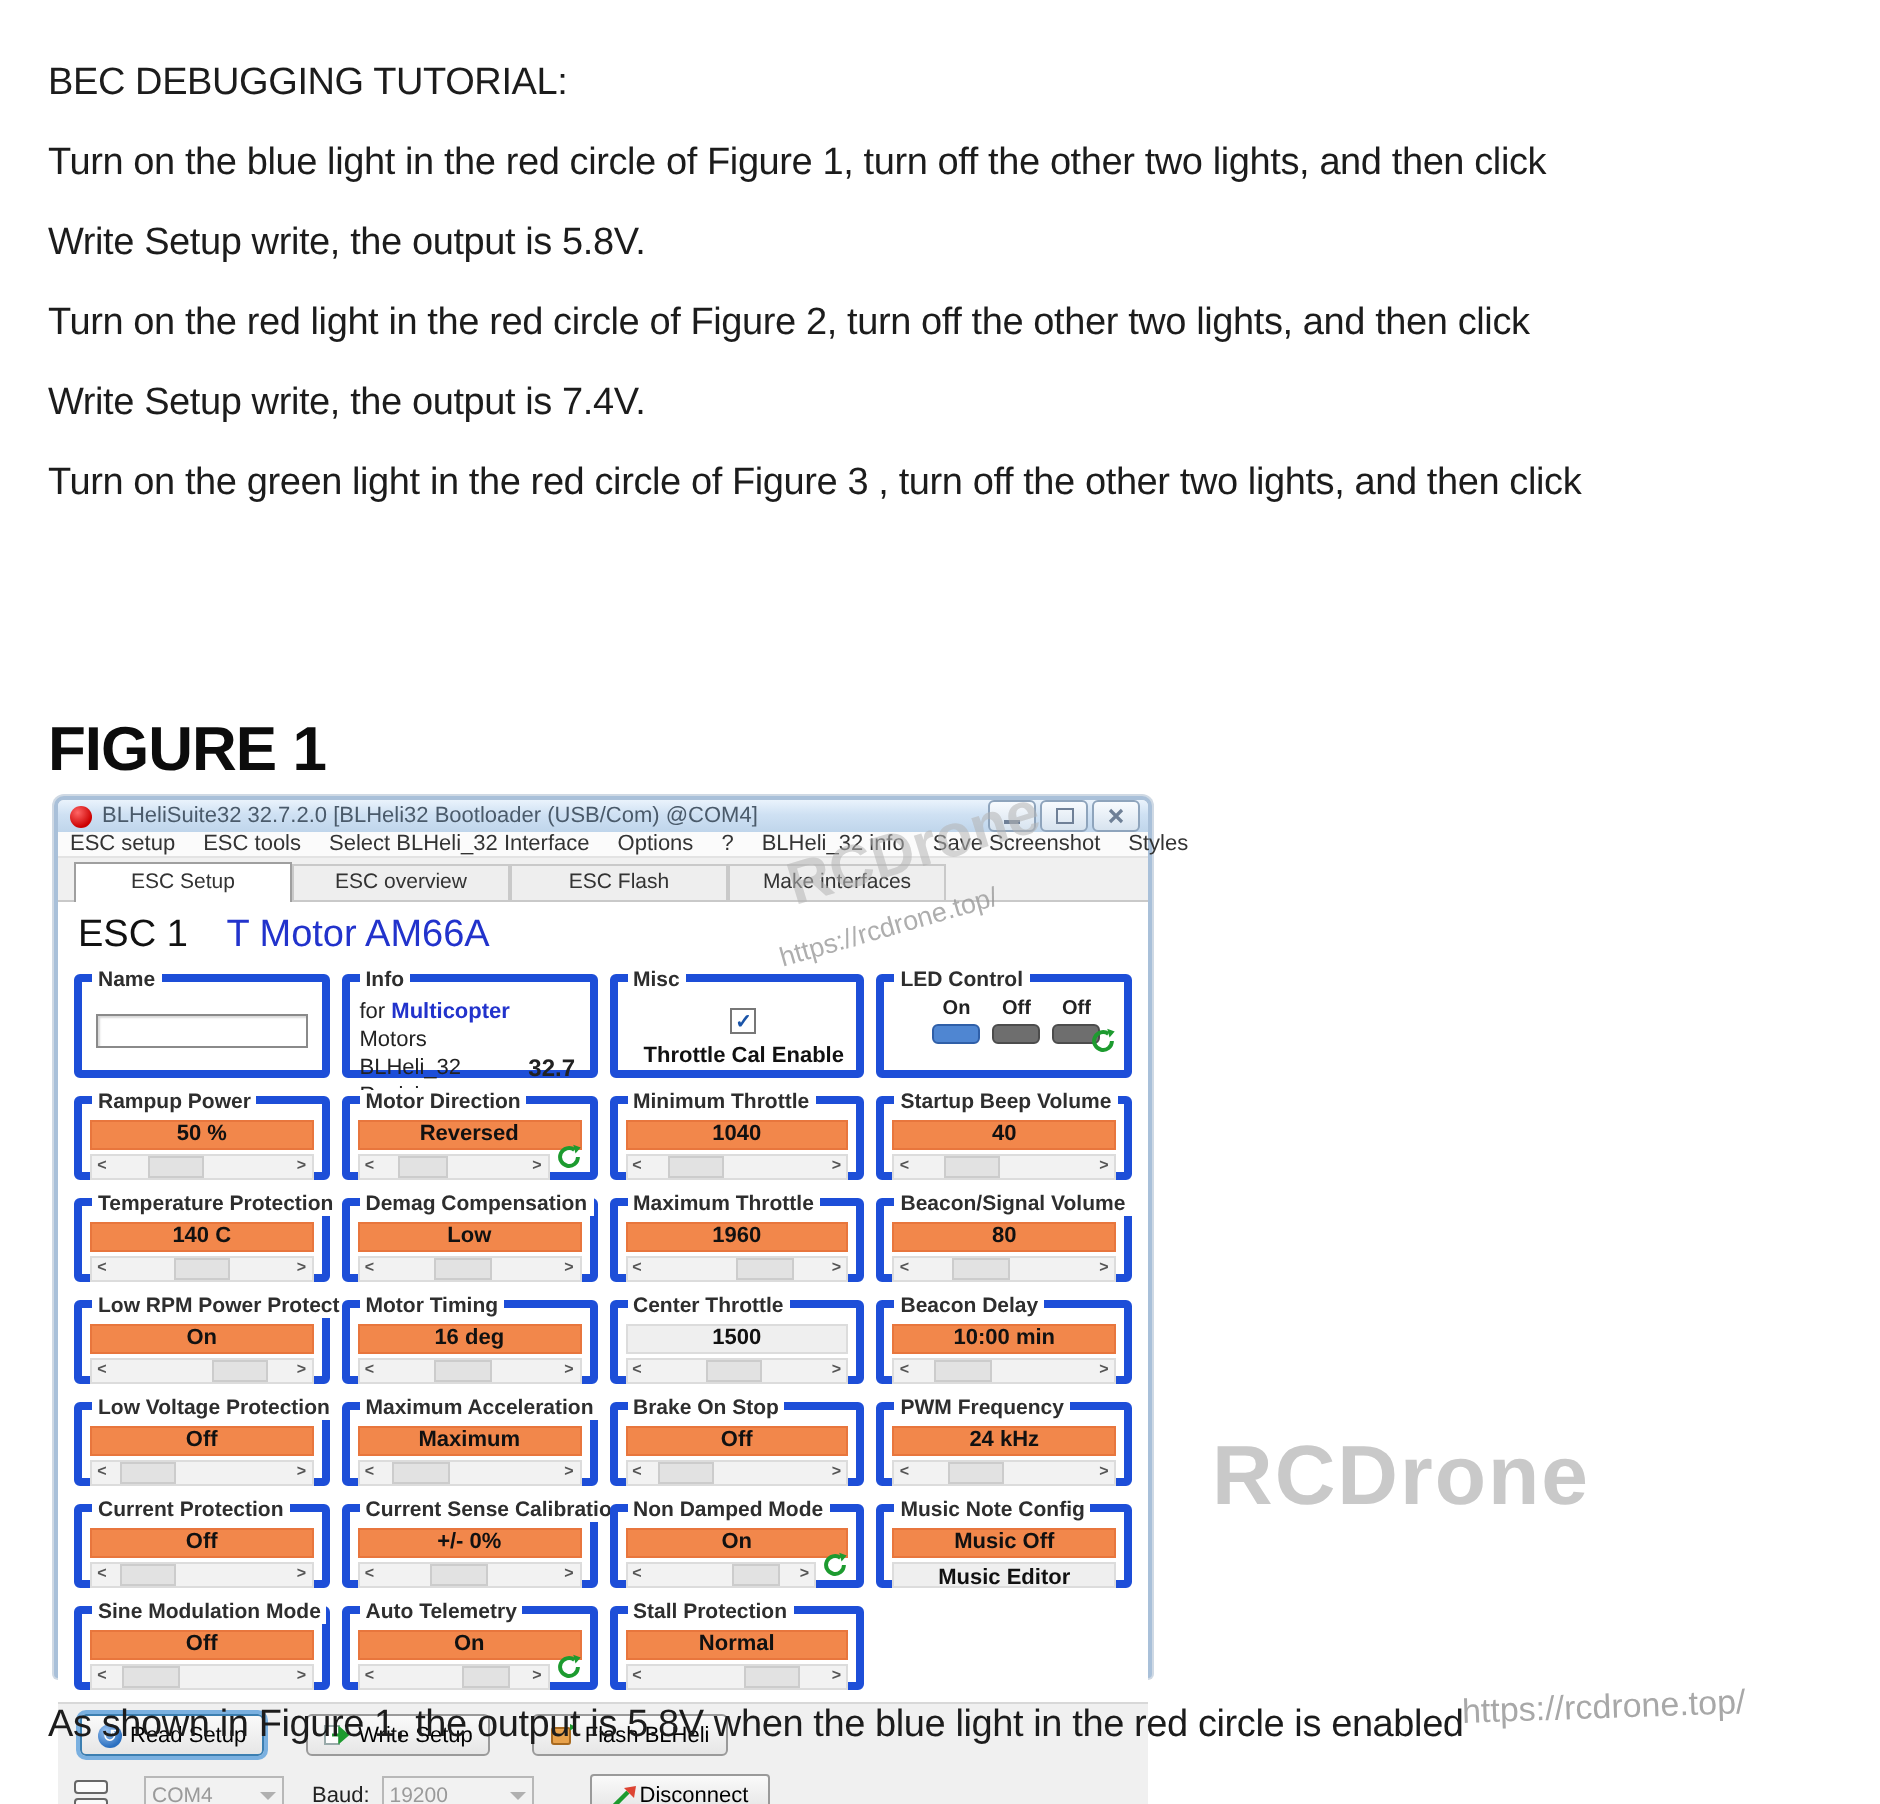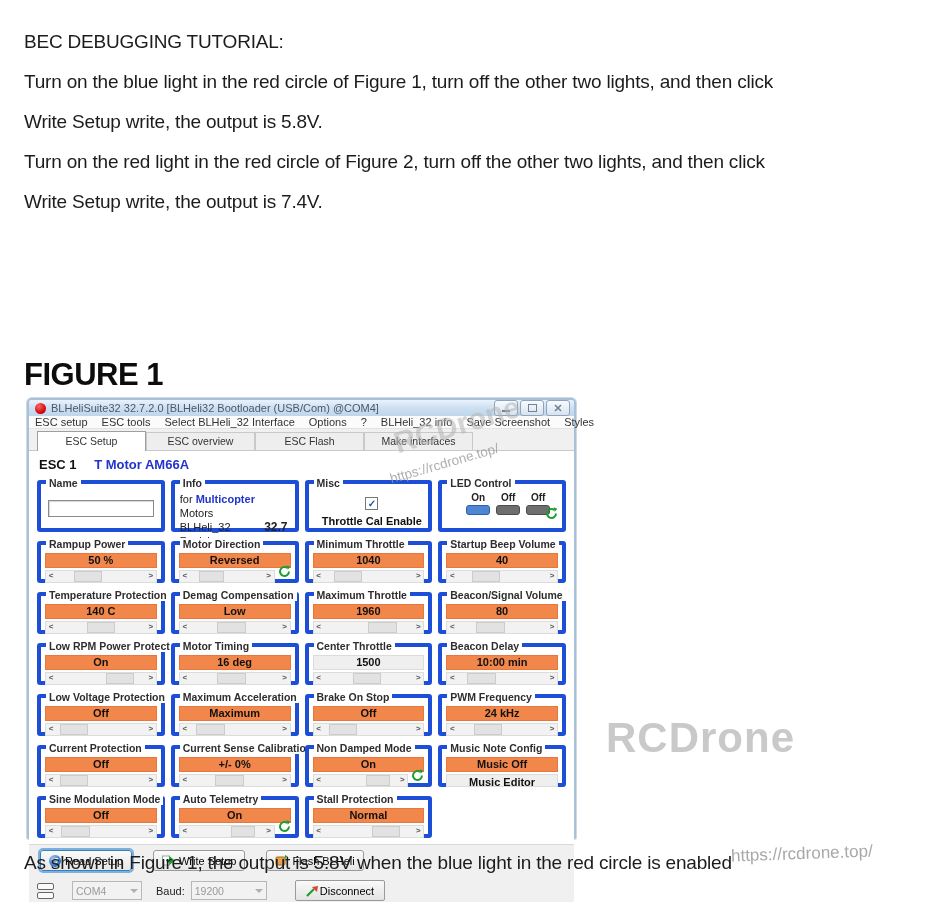--- a/index.html
+++ b/index.html
@@ -34,21 +34,21 @@
   .wbtn svg{display:block;}
   .menubar{height:17px;background:#fbfbfb;border-bottom:1px solid #e3e3e3;
            display:flex;align-items:center;padding:0 6px;gap:14px;color:#333;}
   .menubar span{white-space:nowrap;cursor:default;}
   .tabbar{height:21px;background:#f0f0f0;display:flex;align-items:flex-end;padding:2px 0 0 8px;
           border-bottom:1px solid #c9c9c9;}
   .tab{width:107px;height:17px;line-height:17px;text-align:center;color:#333;
        border:1px solid #c9c9c9;border-bottom:none;background:#eeeeee;font-size:10.5px;}
   .tab.active{background:#fff;height:19px;line-height:19px;border-color:#9f9f9f;margin-bottom:-1px;}
   .content{background:#fff;flex:1;display:flex;flex-direction:column;}
-  .esc-header{padding:6px 0 2px 10px;font-size:13px;font-weight:bold;}
+  .esc-header{padding:6px 0 2px 10px;font-size:19px;font-weight:normal;}
   .esc-header .motor{color:#2233cc;margin-left:14px;}
   
   .grid{display:grid;grid-template-columns:repeat(4,1fr);column-gap:6px;row-gap:9px;
         padding:6px 8px 6px 8px;flex:1;}
   .panel{position:relative;border:4px solid #1d4ed8;border-radius:3px;background:#fff;}
   .ptop{height:44px;}
   .pslider{height:34px;}
   .plabel{position:absolute;top:-7px;left:5px;background:#fff;padding:0 3px;
           font-size:10.5px;font-weight:bold;color:#2e2e2e;white-space:nowrap;}
   .pbar{margin:8px 4px 2px 4px;height:13px;line-height:13px;text-align:center;
@@ -107,20 +107,21 @@
 </style>
 </head>
 <body>
 
 <div class="doc-text">
   <div>BEC DEBUGGING TUTORIAL:</div>
   <div>Turn on the blue light in the red circle of Figure 1, turn off the other two lights, and then click</div>
   <div>Write Setup write, the output is 5.8V.</div>
   <div>Turn on the red light in the red circle of Figure 2, turn off the other two lights, and then click</div>
   <div>Write Setup write, the output is 7.4V.</div>
+  <div>Turn on the green light in the red circle of Figure 3 , turn off the other two lights, and then click</div>
 </div>
 
 <div class="fig-heading">FIGURE 1</div>
 
 <div class="win">
 
   <div class="titlebar">
     <span class="app-icon"></span>
     <span class="title-text">BLHeliSuite32 32.7.2.0  [BLHeli32 Bootloader (USB/Com) @COM4]</span>
     <span class="winbtns">

